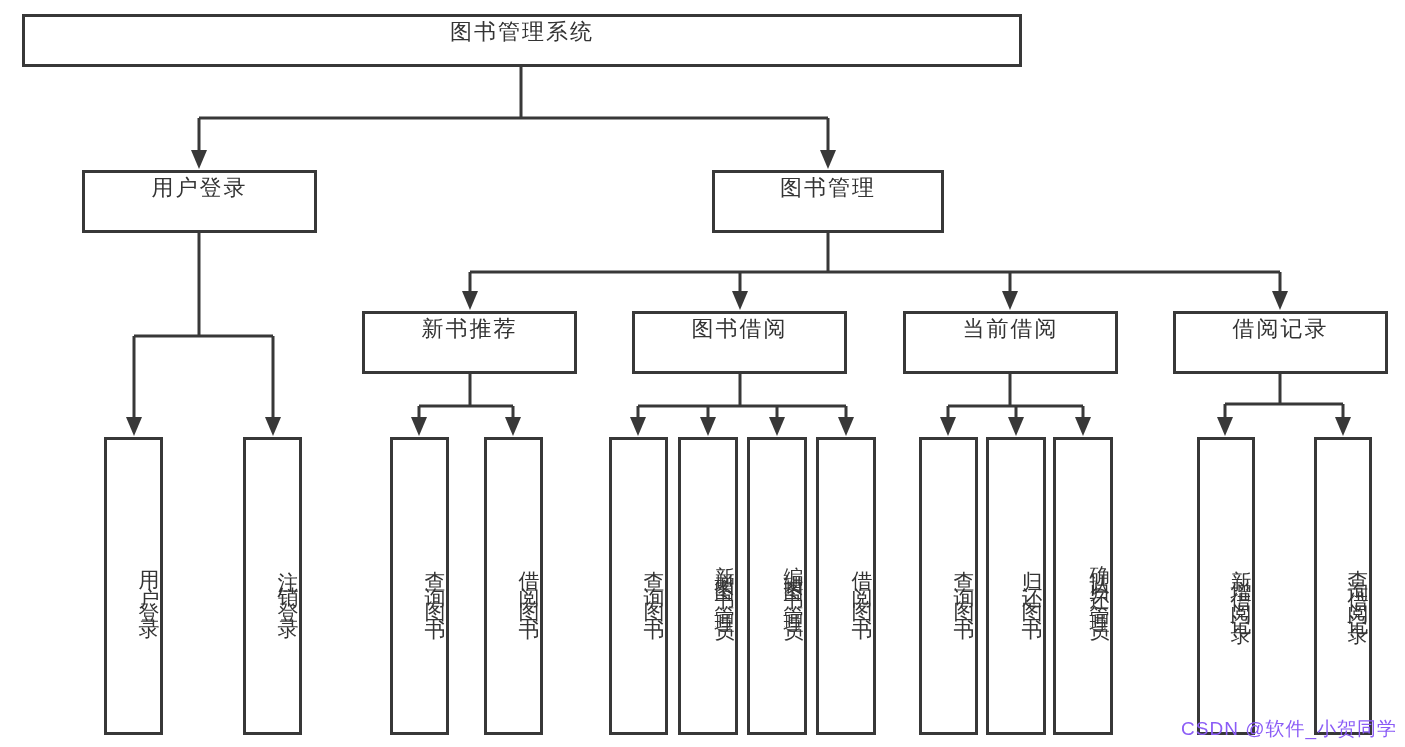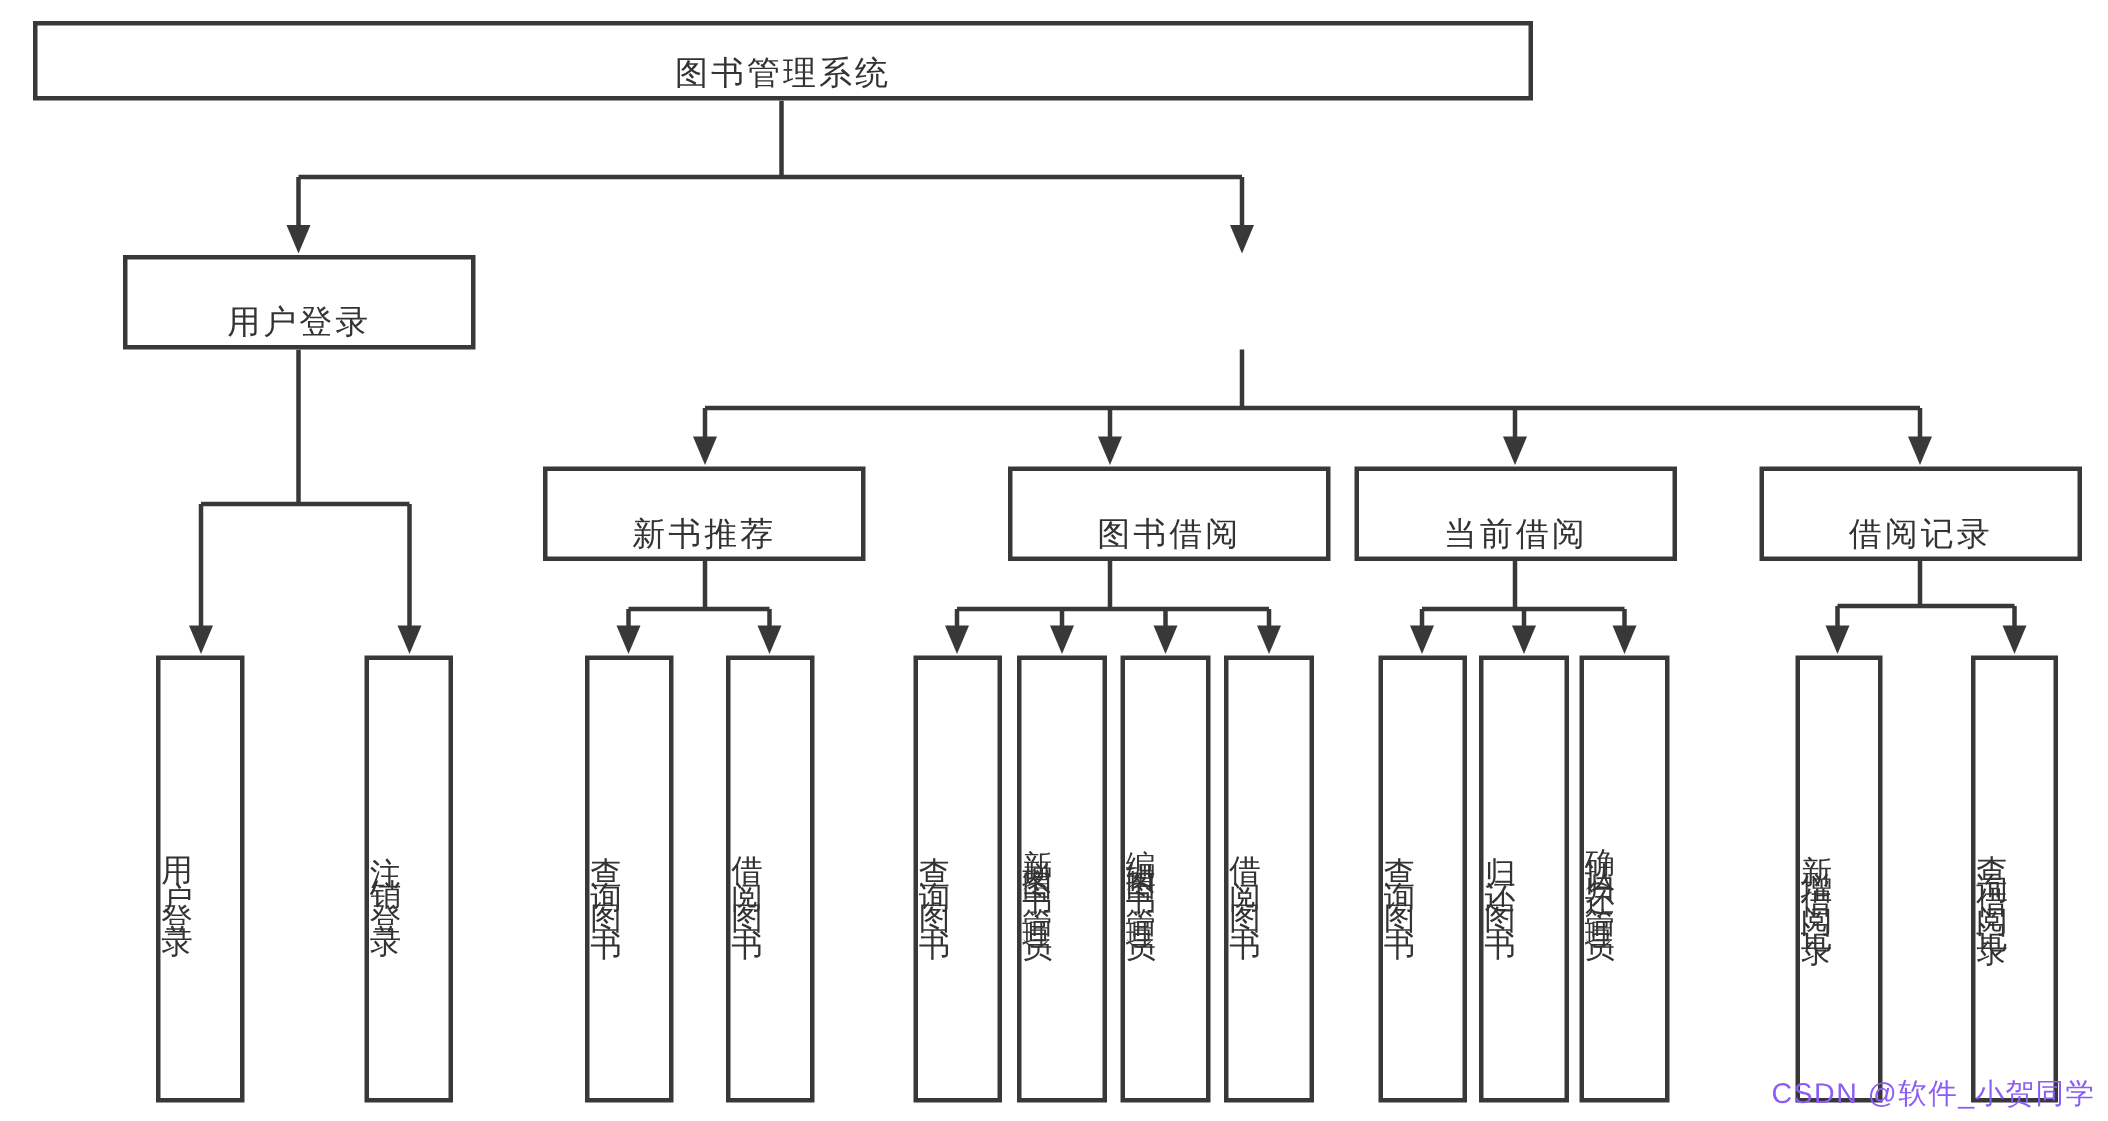--- a/index.html
+++ b/index.html
@@ -20,21 +20,21 @@
     left: 0;
     top: 0;
     z-index: 1;
   }
   .box {
     position: absolute;
     box-sizing: border-box;
     border: 3px solid #383838;
     background: #ffffff;
     display: flex;
-    align-items: flex-end;
+    align-items: flex-start;
     justify-content: center;
     color: #333333;
     z-index: 2;
   }
   .h-label {
     font-size: 22px;
     letter-spacing: 2px;
     white-space: nowrap;
   }
   .leaf {
@@ -103,25 +103,28 @@
     </g>
   </svg>
 
   <div class="box" style="left:22px; top:14px; width:1000px; height:53px;">
     <span class="h-label">图书管理系统</span>
   </div>
 
   <div class="box" style="left:82px; top:170px; width:235px; height:63px;">
     <span class="h-label">用户登录</span>
   </div>
+  <div class="box" style="left:712px; top:170px; width:232px; height:63px;">
+    <span class="h-label">图书管理</span>
+  </div>
 
   <div class="box" style="left:362px; top:311px; width:215px; height:63px;font-family:Liberation Mono, monospace;">
     <span class="h-label">新书推荐</span>
   </div>
-  <div class="box" style="left:632px; top:311px; width:215px; height:63px;margin-left:40px;">
+  <div class="box" style="left:632px; top:311px; width:215px; height:63px;">
     <span class="h-label">图书借阅</span>
   </div>
   <div class="box" style="left:1173px; top:311px; width:215px; height:63px;">
     <span class="h-label">借阅记录</span>
   </div>
   <div class="box" style="left:903px; top:311px; width:215px; height:63px;">
     <span class="h-label">当前借阅</span>
   </div>
 
   <div class="box leaf ls4" style="left:104px; top:437px; width:59px; height:298px;">

